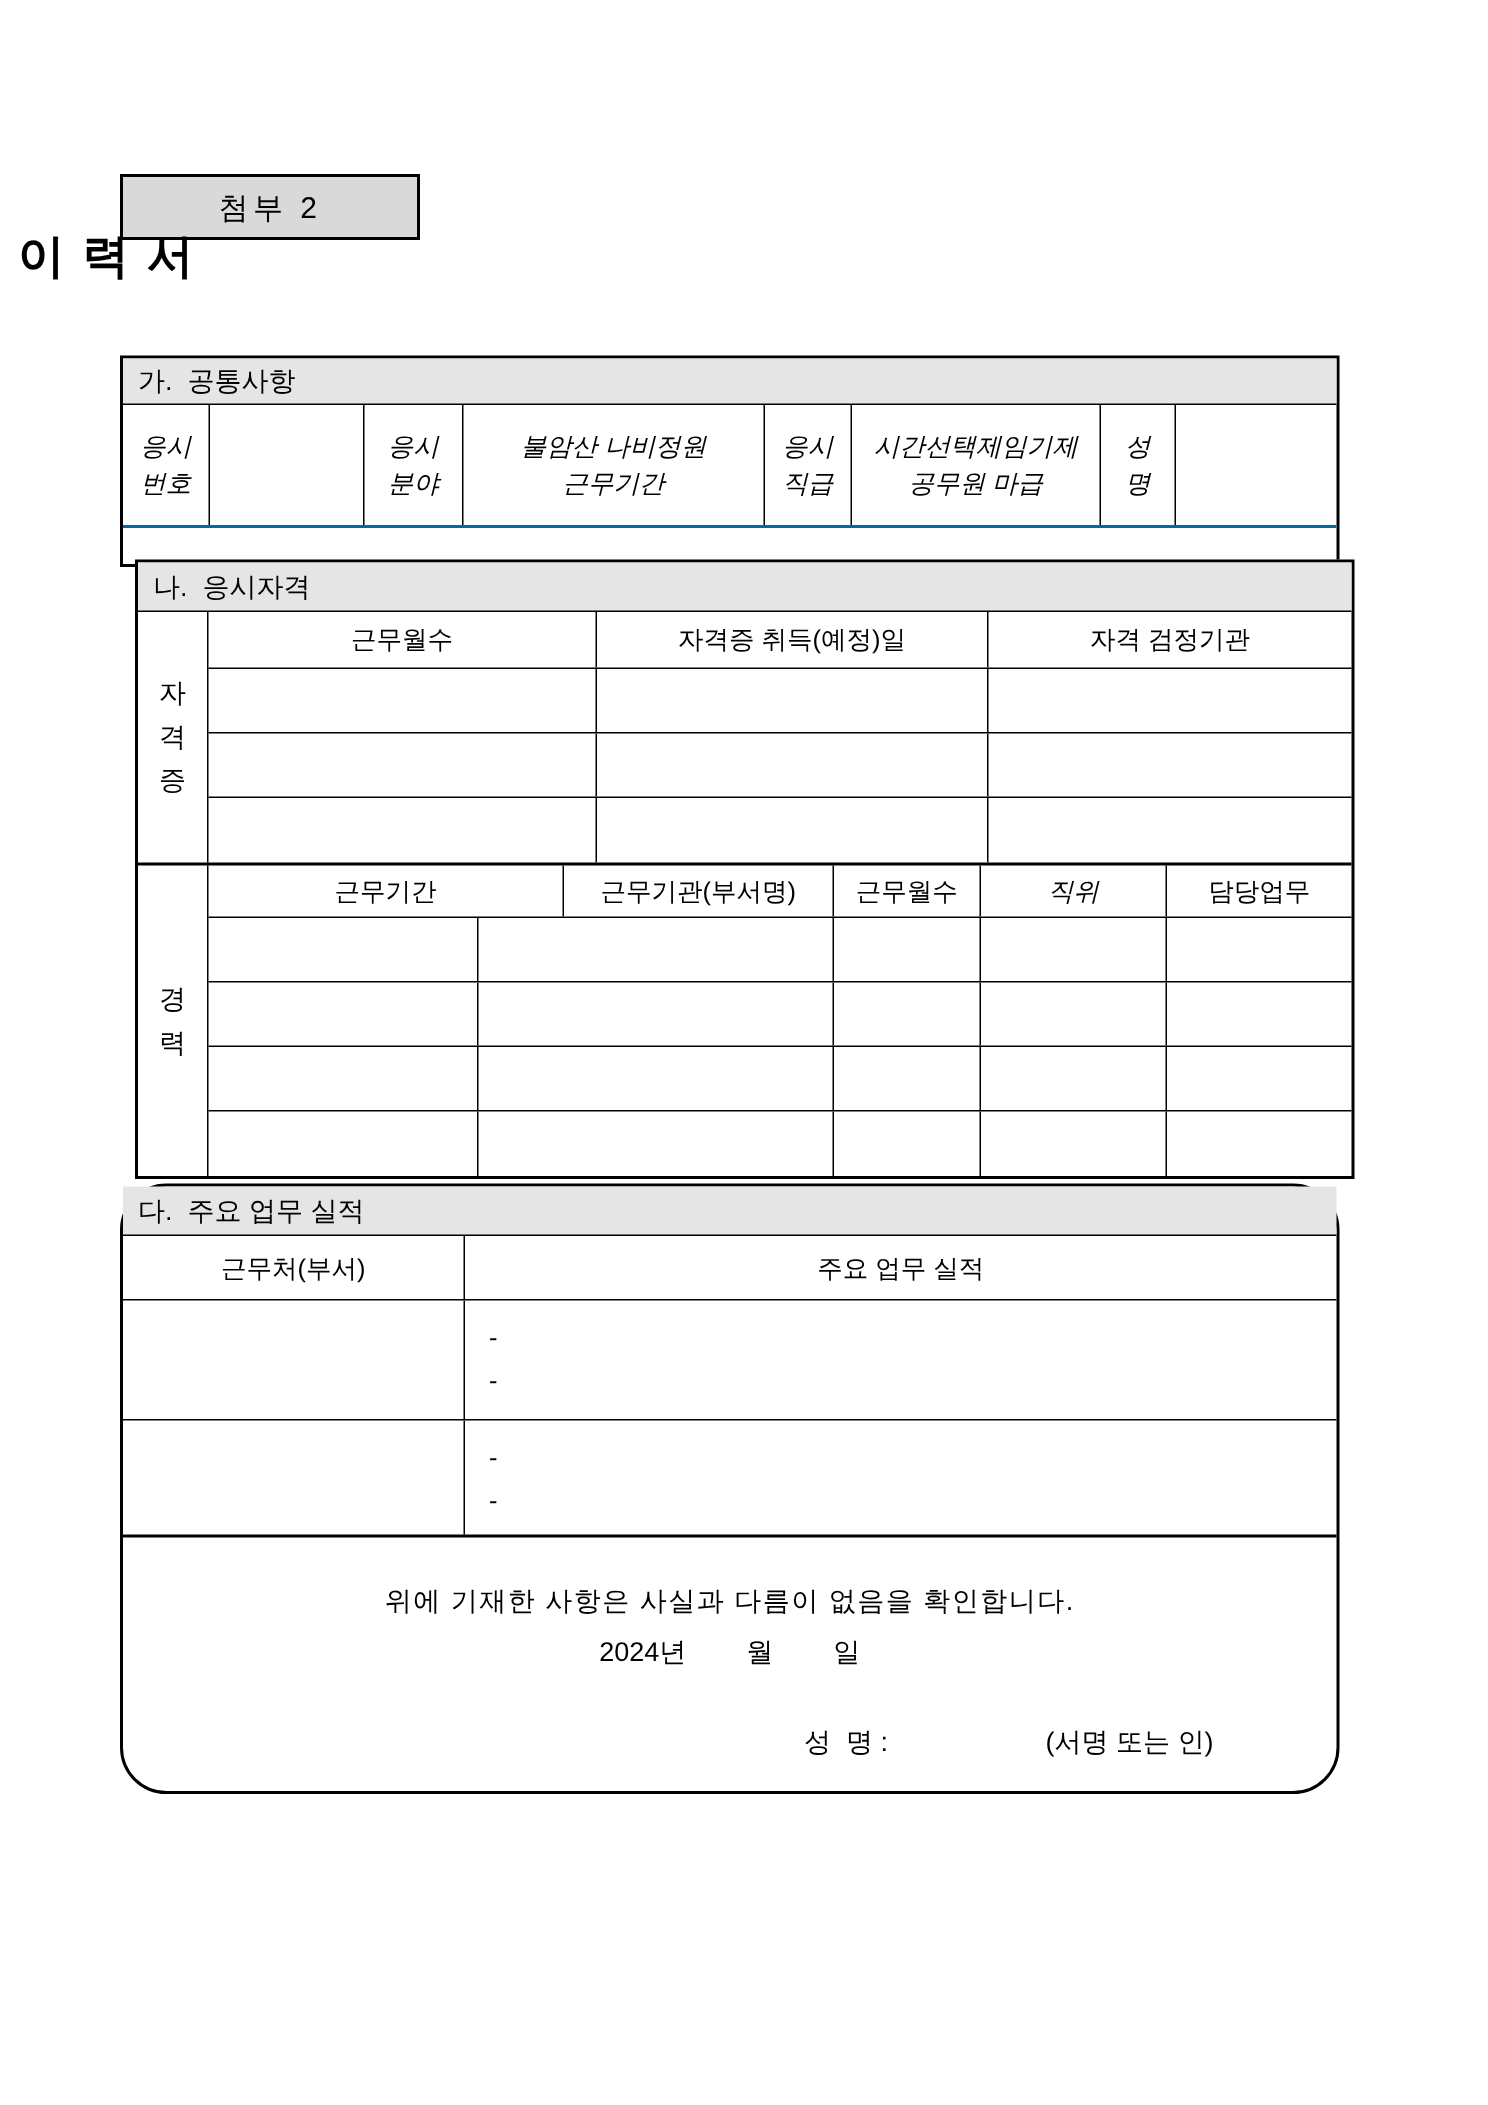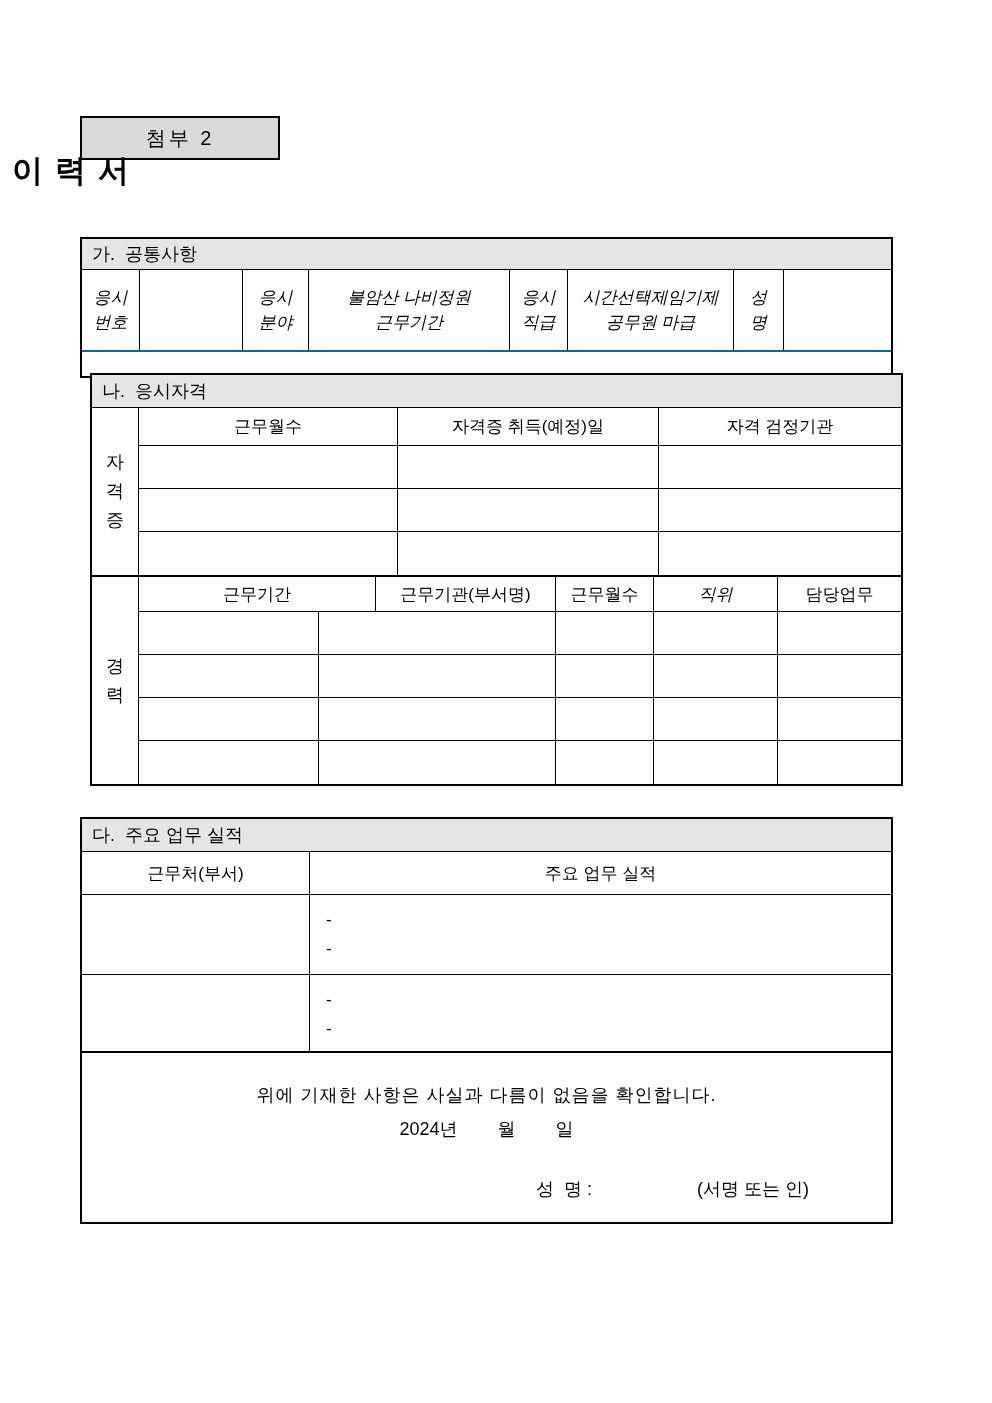--- a/index.html
+++ b/index.html
@@ -22,21 +22,21 @@
   
   .doc-title {
     position:absolute; left:0; top:150px; width:100%;
     text-align:left; font-size:31px; font-weight:bold; letter-spacing:12px; text-indent:12px;
   }
 
   
   .tbl { position:absolute; left:80px; width:813px; border:2px solid #000; background:#fff; }
   .tbl-a { top:237px; }
   .tbl-b { top:373px;margin-left:10px; }
-  .tbl-c { top:817px; }
+  .tbl-c { top:789px;border-radius:31px; }
 
   .sec-header {
     background:#e5e5e5; border-bottom:1px solid #000;
     height:31px; display:flex; align-items:center;
     padding-left:10px; font-size:18px; white-space:pre;
   }
   .tbl-b .sec-header, .tbl-c .sec-header { height:33px; }
 
   .row { display:flex; }
   .cell {

